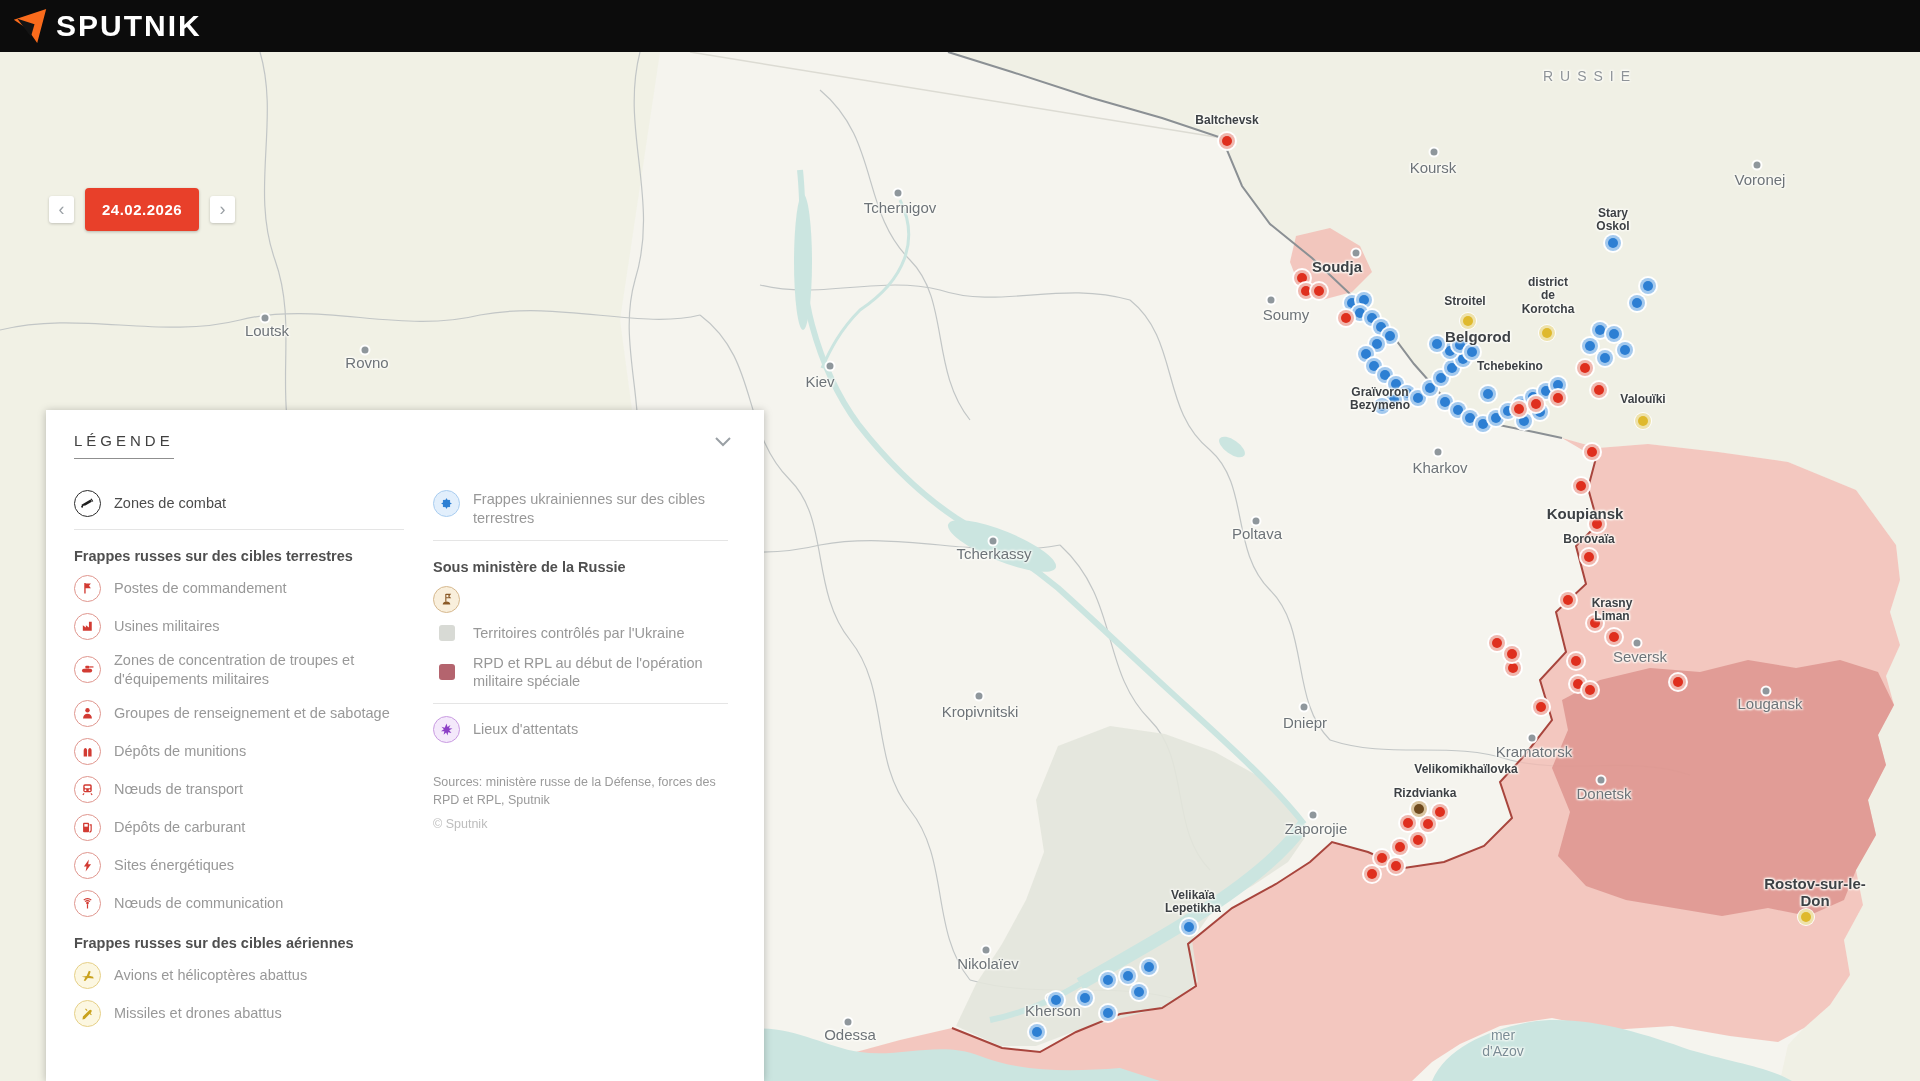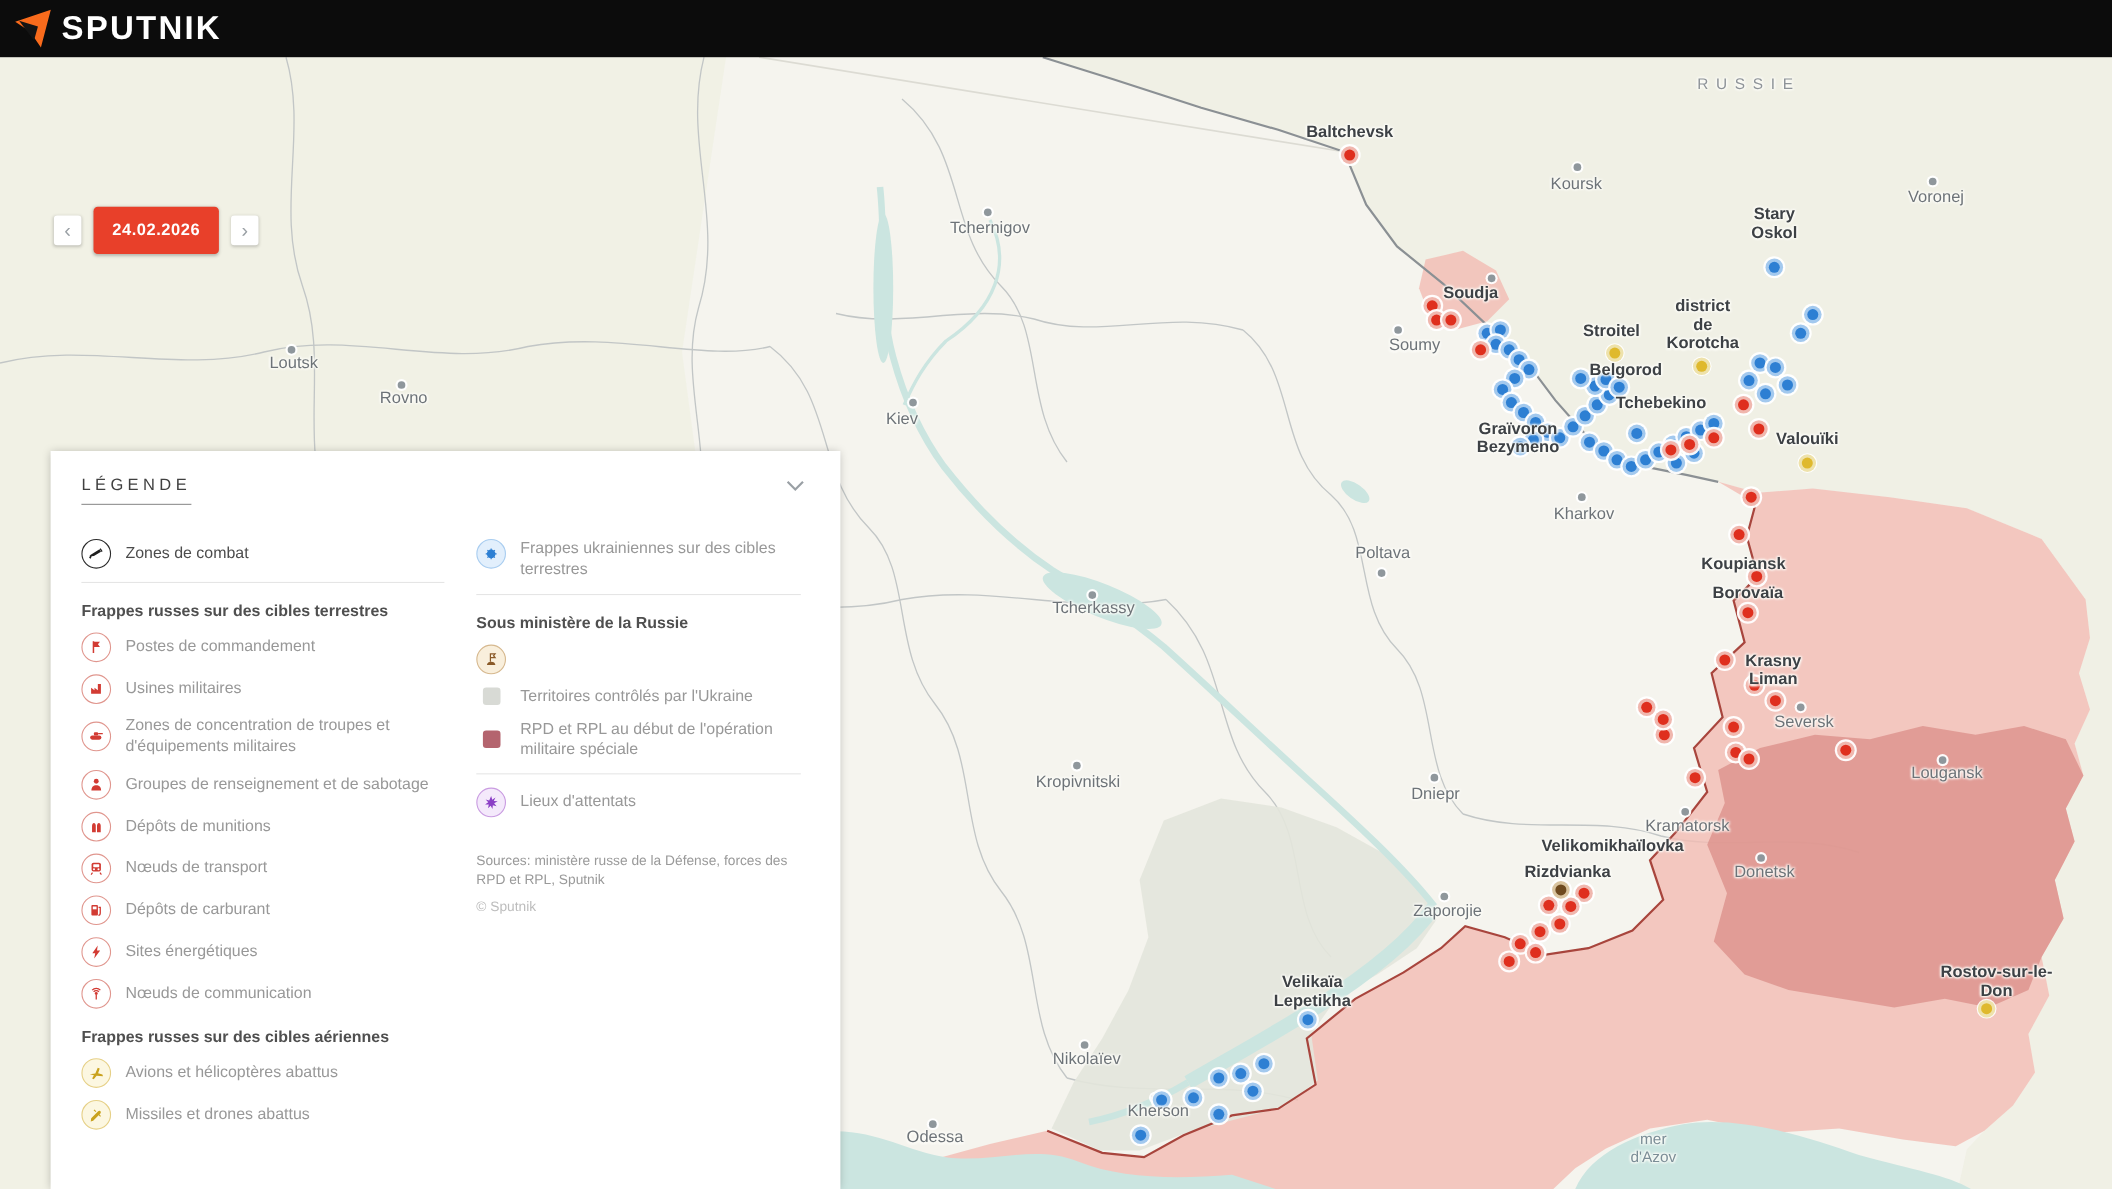--- a/index.html
+++ b/index.html
@@ -9,21 +9,21 @@
   .topbar{position:absolute;left:0;top:0;width:100%;height:52px;background:#0c0c0c;
           display:flex;align-items:center;padding-left:12px;box-sizing:border-box;z-index:60;}
   .brand{display:flex;align-items:center;gap:8px;cursor:pointer;}
   .brand-text{color:#fff;font-weight:bold;font-size:30px;letter-spacing:2px;}
   
   #basemap{position:absolute;left:0;top:0;z-index:1;}
   
   .map-label{position:absolute;transform:translate(-50%,-50%);text-align:center;z-index:6;
      color:#6d7378;font-size:15px;line-height:1.12;white-space:pre-line;
      text-shadow:-1px -1px 2px #fdfdf9,1px -1px 2px #fdfdf9,-1px 1px 2px #fdfdf9,1px 1px 2px #fdfdf9;}
-  .map-label.event{color:#3d4145;font-weight:bold;font-size:15px;}
+  .map-label.event{color:#3d4145;font-weight:bold;font-size:12px;}
   .map-label.event-big{color:#3d4145;font-weight:bold;font-size:15px;}
   .map-label.region{color:#8e9398;font-size:14px;letter-spacing:7px;}
   .map-label.sea{color:#7b8d96;font-size:14px;}
   
   .dot{position:absolute;border-radius:50%;transform:translate(-50%,-50%);z-index:5;cursor:pointer;}
   .dot.blue{width:10px;height:10px;box-shadow:0 0 0 3px #a3c9ee,0 0 0 5px rgba(255,255,255,.95);}
   .dot.red{width:10px;height:10px;box-shadow:0 0 0 3px #f0b7ae,0 0 0 5px rgba(255,255,255,.95);}
   .dot.yellow{width:10px;height:10px;box-shadow:0 0 0 3px #eee2ab,0 0 0 4px rgba(255,255,255,.9);}
   .dot.brown{width:10px;height:10px;box-shadow:0 0 0 3px #d9c49f,0 0 0 5px rgba(255,255,255,.95);}
   .dot.gray{width:7px;height:7px;box-shadow:0 0 0 2px rgba(255,255,255,.95);z-index:4;cursor:default;}
@@ -115,34 +115,34 @@
       <div class="map-label sea" style="left: 1503px; top: 1044px;">mer
 d'Azov</div>
       <div class="map-label major" style="left: 267px; top: 331px;">Loutsk</div>
       <div class="map-label major" style="left: 367px; top: 363px;">Rovno</div>
       <div class="map-label major" style="left: 900px; top: 208px;">Tchernigov</div>
       <div class="map-label major" style="left: 820px; top: 382px;">Kiev</div>
       <div class="map-label major" style="left: 1433px; top: 168px;">Koursk</div>
       <div class="map-label major" style="left: 1760px; top: 180px;">Voronej</div>
       <div class="map-label major" style="left: 1286px; top: 315px;">Soumy</div>
       <div class="map-label major" style="left: 1440px; top: 468px;">Kharkov</div>
-      <div class="map-label major" style="left: 1257px; top: 504px; text-align: center;">Poltava</div>
+      <div class="map-label major" style="left: 1257px; top: 534px; text-align: center;">Poltava</div>
       <div class="map-label major" style="left: 994px; top: 554px;">Tcherkassy</div>
       <div class="map-label major" style="left: 980px; top: 712px;">Kropivnitski</div>
       <div class="map-label major" style="left: 1305px; top: 723px;">Dniepr</div>
       <div class="map-label major" style="left: 1534px; top: 752px;">Kramatorsk</div>
       <div class="map-label major" style="left: 1604px; top: 794px;">Donetsk</div>
       <div class="map-label major" style="left: 1770px; top: 704px;">Lougansk</div>
       <div class="map-label major" style="left: 1640px; top: 657px;">Seversk</div>
       <div class="map-label major" style="left: 1316px; top: 829px;">Zaporojie</div>
       <div class="map-label major" style="left: 988px; top: 964px;">Nikolaïev</div>
       <div class="map-label major" style="left: 1053px; top: 1011px;">Kherson</div>
       <div class="map-label major" style="left: 850px; top: 1035px;">Odessa</div>
       <div class="map-label event" style="left: 1227px; top: 121px;">Baltchevsk</div>
-      <div class="map-label event" style="left: 1613px; top: 204px;">Stary
+      <div class="map-label event" style="left: 1613px; top: 220px;">Stary
 Oskol</div>
       <div class="map-label event-big" style="left: 1337px; top: 267px;">Soudja</div>
       <div class="map-label event" style="left: 1465px; top: 302px;">Stroitel</div>
       <div class="map-label event" style="left: 1548px; top: 296px;">district
 de
 Korotcha</div>
       <div class="map-label event-big" style="left: 1478px; top: 337px;">Belgorod</div>
       <div class="map-label event" style="left: 1510px; top: 367px;">Tchebekino</div>
       <div class="map-label event" style="left: 1643px; top: 400px;">Valouïki</div>
       <div class="map-label event" style="left: 1380px; top: 399px;">Graïvoron

